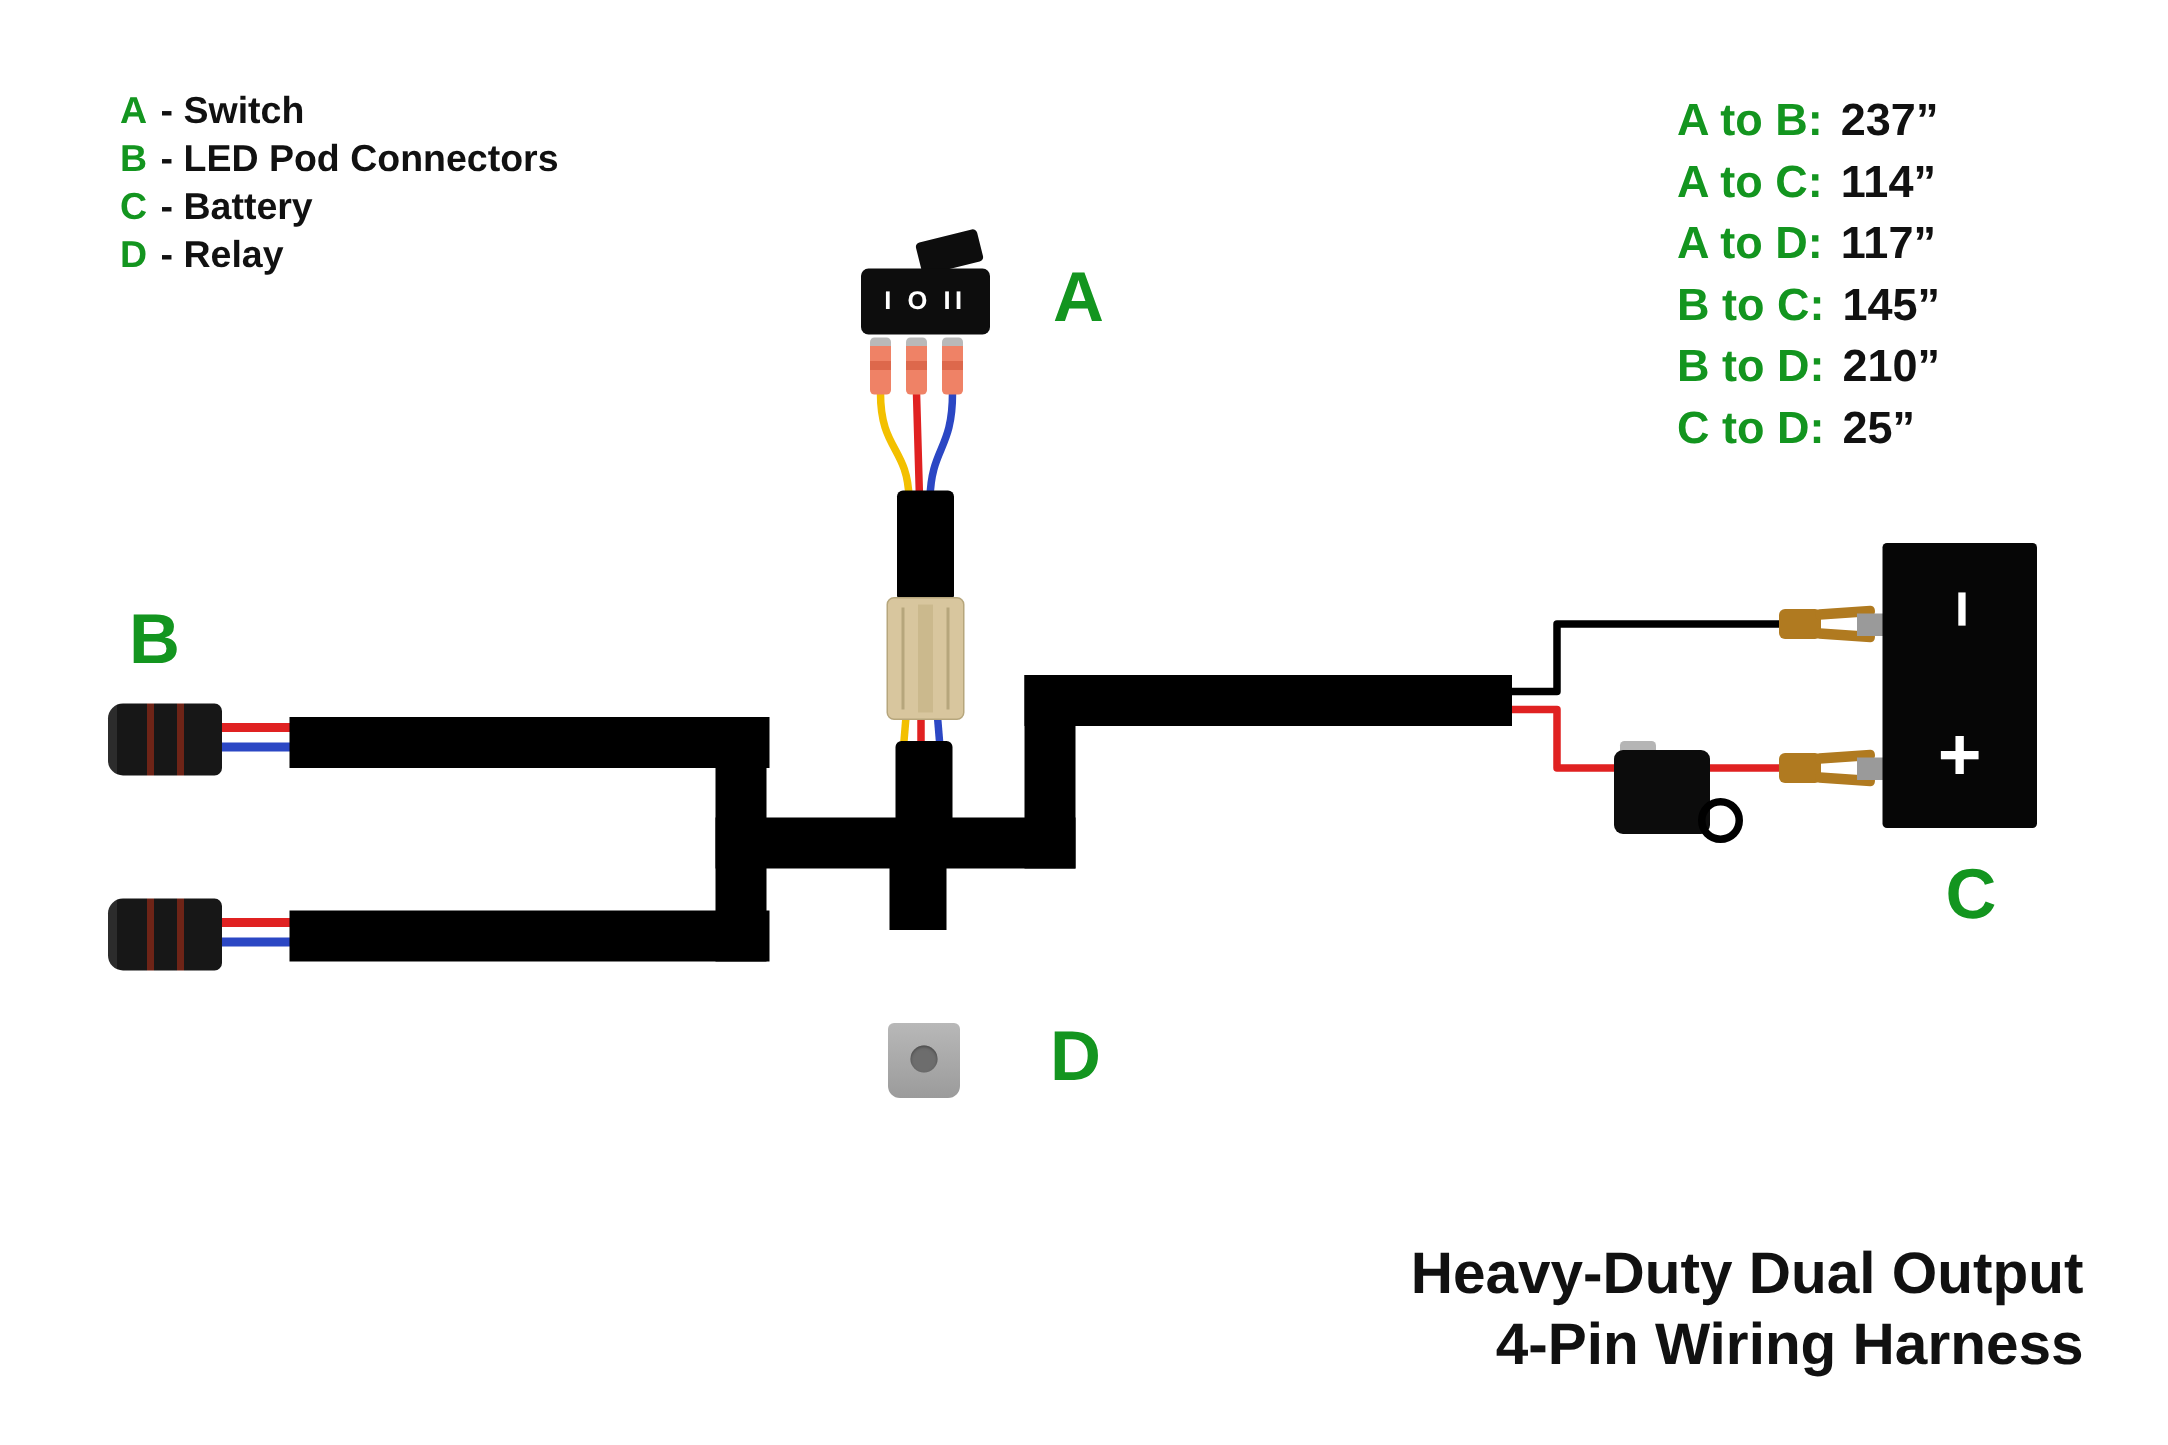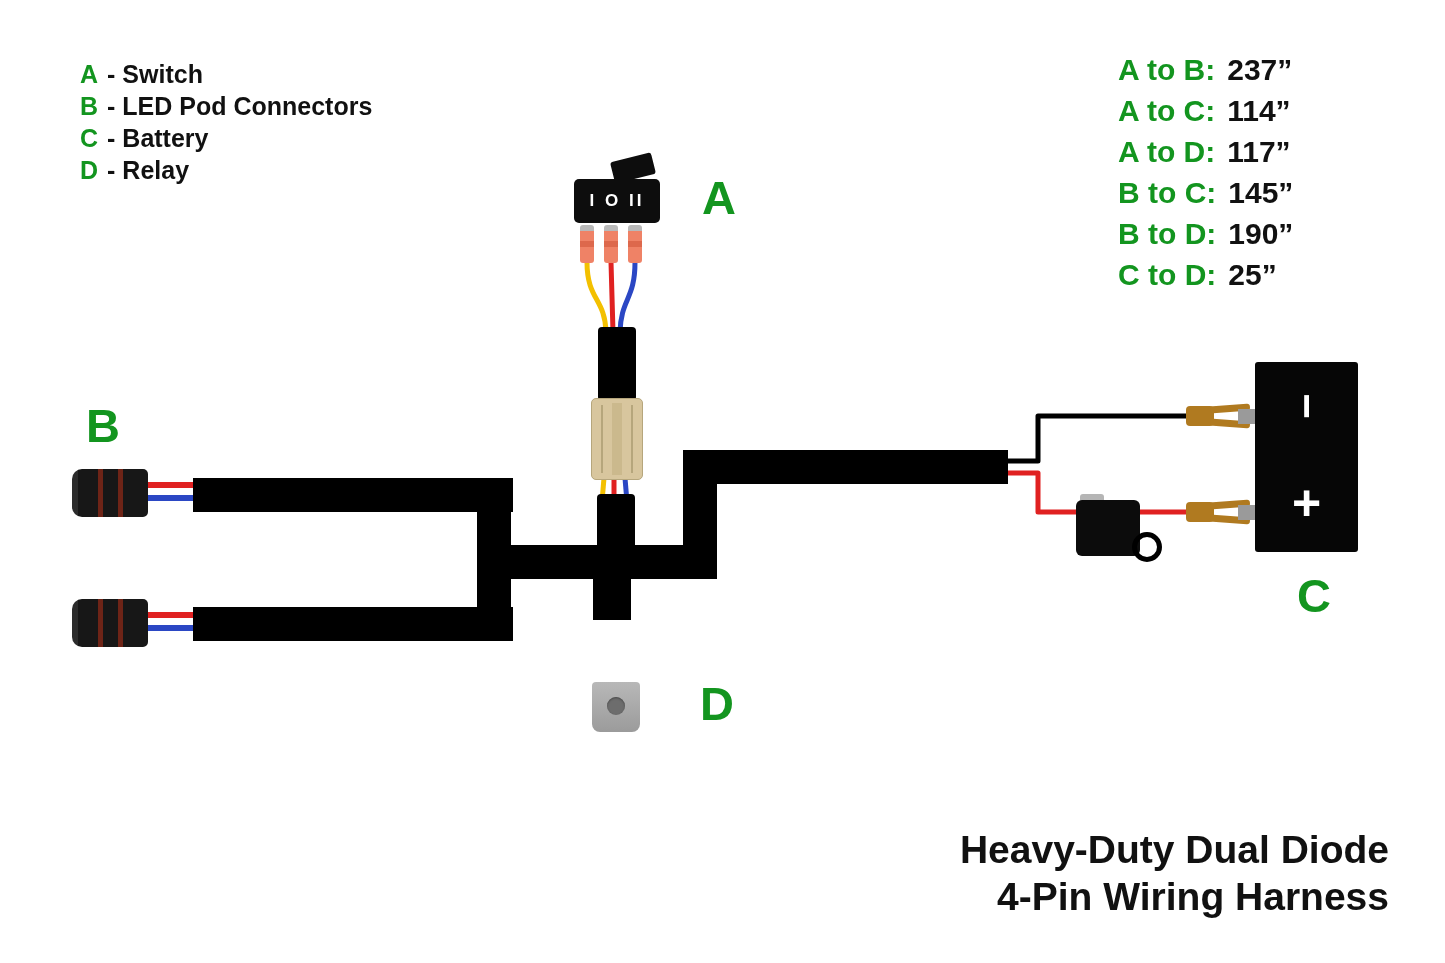--- a/index.html
+++ b/index.html
@@ -7,21 +7,21 @@
     position:relative;width:1445px;height:963px;background:#ffffff;
     font-family:"Liberation Sans",sans-serif;overflow:hidden;
   }
 
   
   .legend{position:absolute;left:80px;top:58px;}
   .legend-row{display:flex;gap:9px;font-size:25px;font-weight:700;line-height:32px;color:#111;}
   .green{color:#13951f;}
 
   
-  .measurements{position:absolute;left:1118px;top:49px;}
+  .measurements{position:absolute;left:1118px;top:60px;}
   .meas-row{display:flex;gap:12px;font-size:30px;font-weight:700;line-height:41px;color:#111;}
 
   
   .pt-label{position:absolute;font-size:47px;font-weight:700;color:#13951f;line-height:1;}
 
   
   .harness{position:absolute;background:#000;}
 
   
   .wires{position:absolute;left:0;top:0;z-index:1;}
@@ -114,21 +114,21 @@
     <div class="meas-row">
       <span class="green">A to D:</span>
       <span>117”</span>
     </div>
     <div class="meas-row">
       <span class="green">B to C:</span>
       <span>145”</span>
     </div>
     <div class="meas-row">
       <span class="green">B to D:</span>
-      <span>190”</span>
+      <span>210”</span>
     </div>
     <div class="meas-row">
       <span class="green">C to D:</span>
       <span>25”</span>
     </div>
   </div>
 
   <svg class="wires" width="1445" height="963" viewBox="0 0 1445 963">
 
     <path d="M587,262 C587,300 605,298 606,332" stroke="#f3c000" stroke-width="5" fill="none" stroke-linecap="round"></path>
@@ -198,17 +198,17 @@
     <span class="bat-neg">−</span>
     <span class="bat-pos">+</span>
   </div>
 
   <div class="pt-label" style="left:702px;top:174px;">A</div>
   <div class="pt-label" style="left:86px;top:402px;">B</div>
   <div class="pt-label" style="left:1297px;top:572px;">C</div>
   <div class="pt-label" style="left:700px;top:680px;">D</div>
 
   <div class="title">
-    <div>Heavy-Duty Dual Diode</div>
+    <div>Heavy-Duty Dual Output</div>
     <div>4-Pin Wiring Harness</div>
   </div>
 
 </div>
 
 </body></html>

